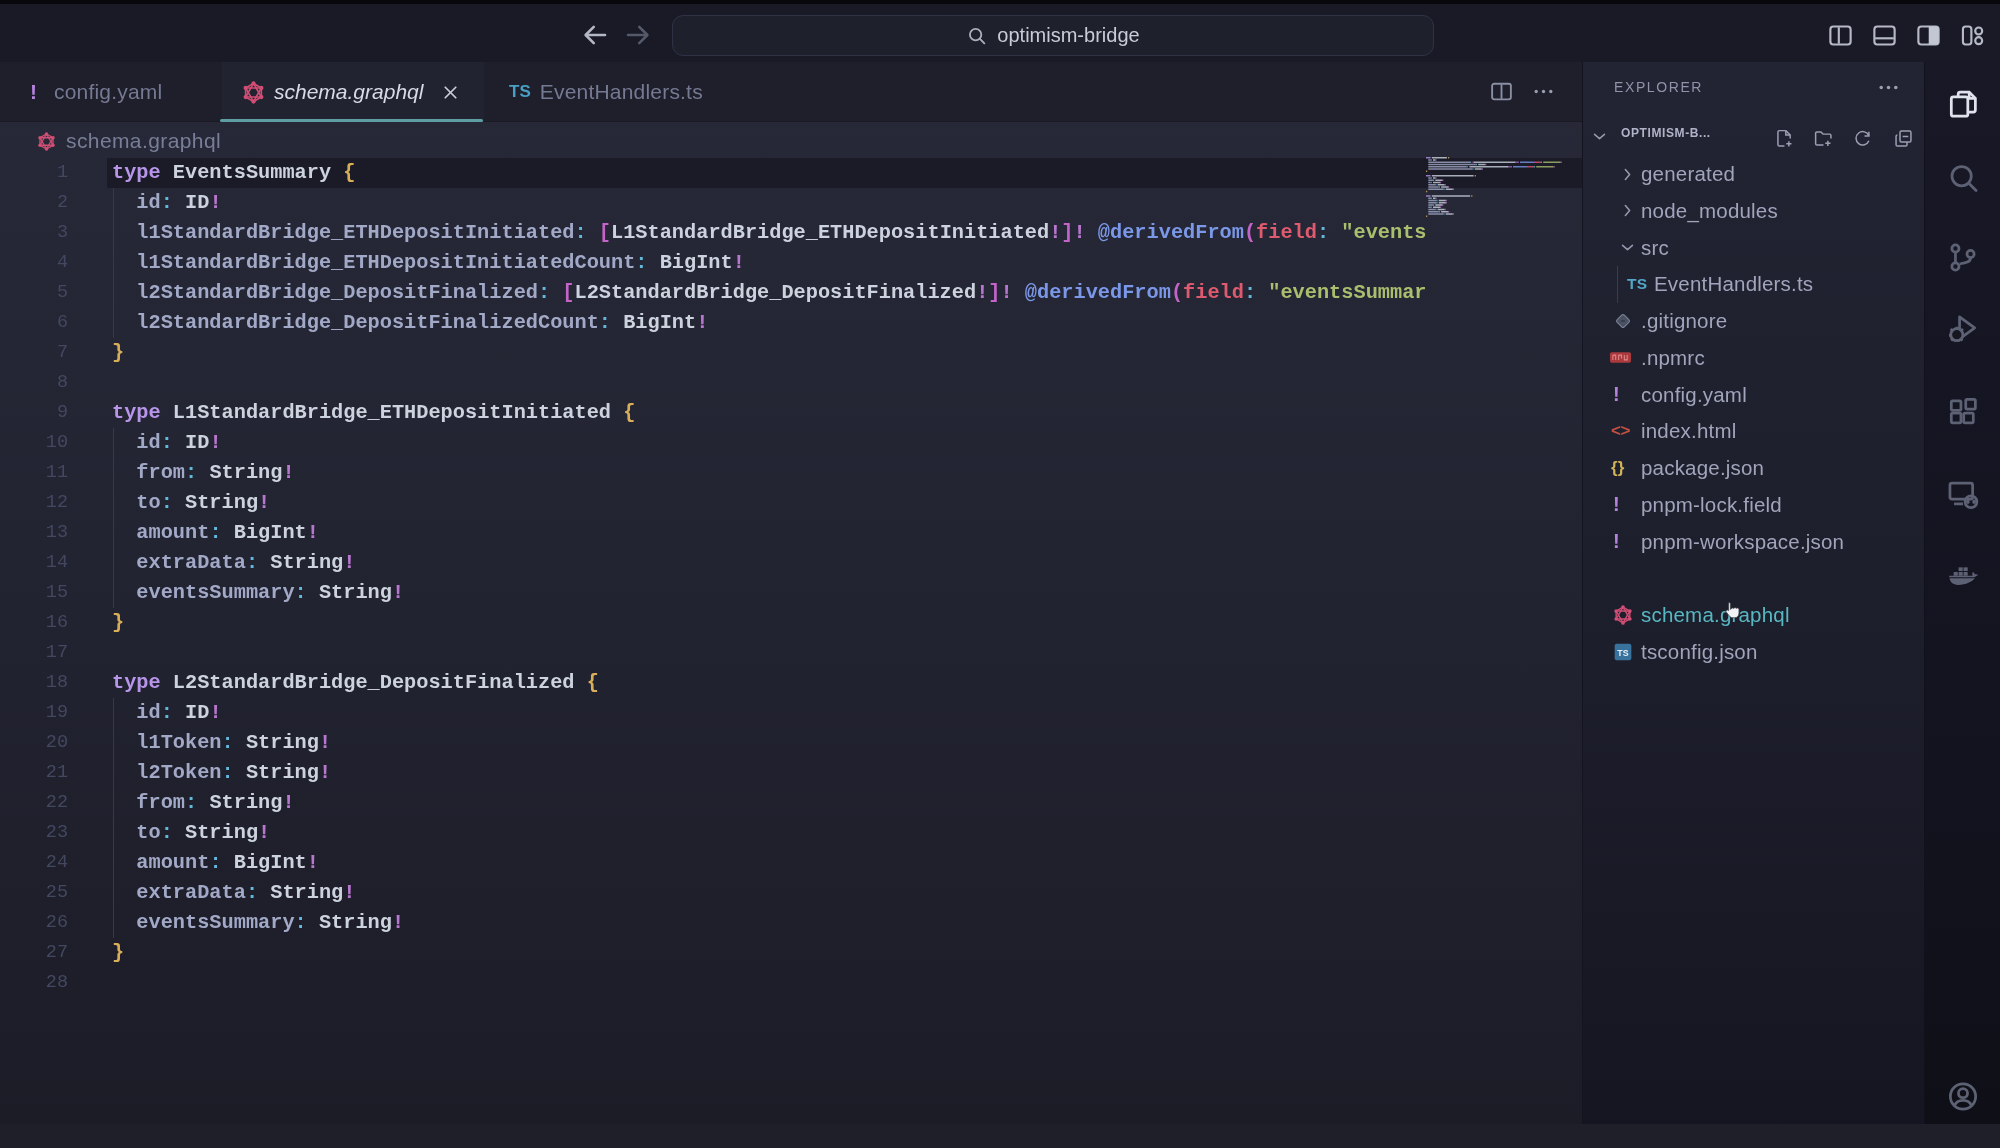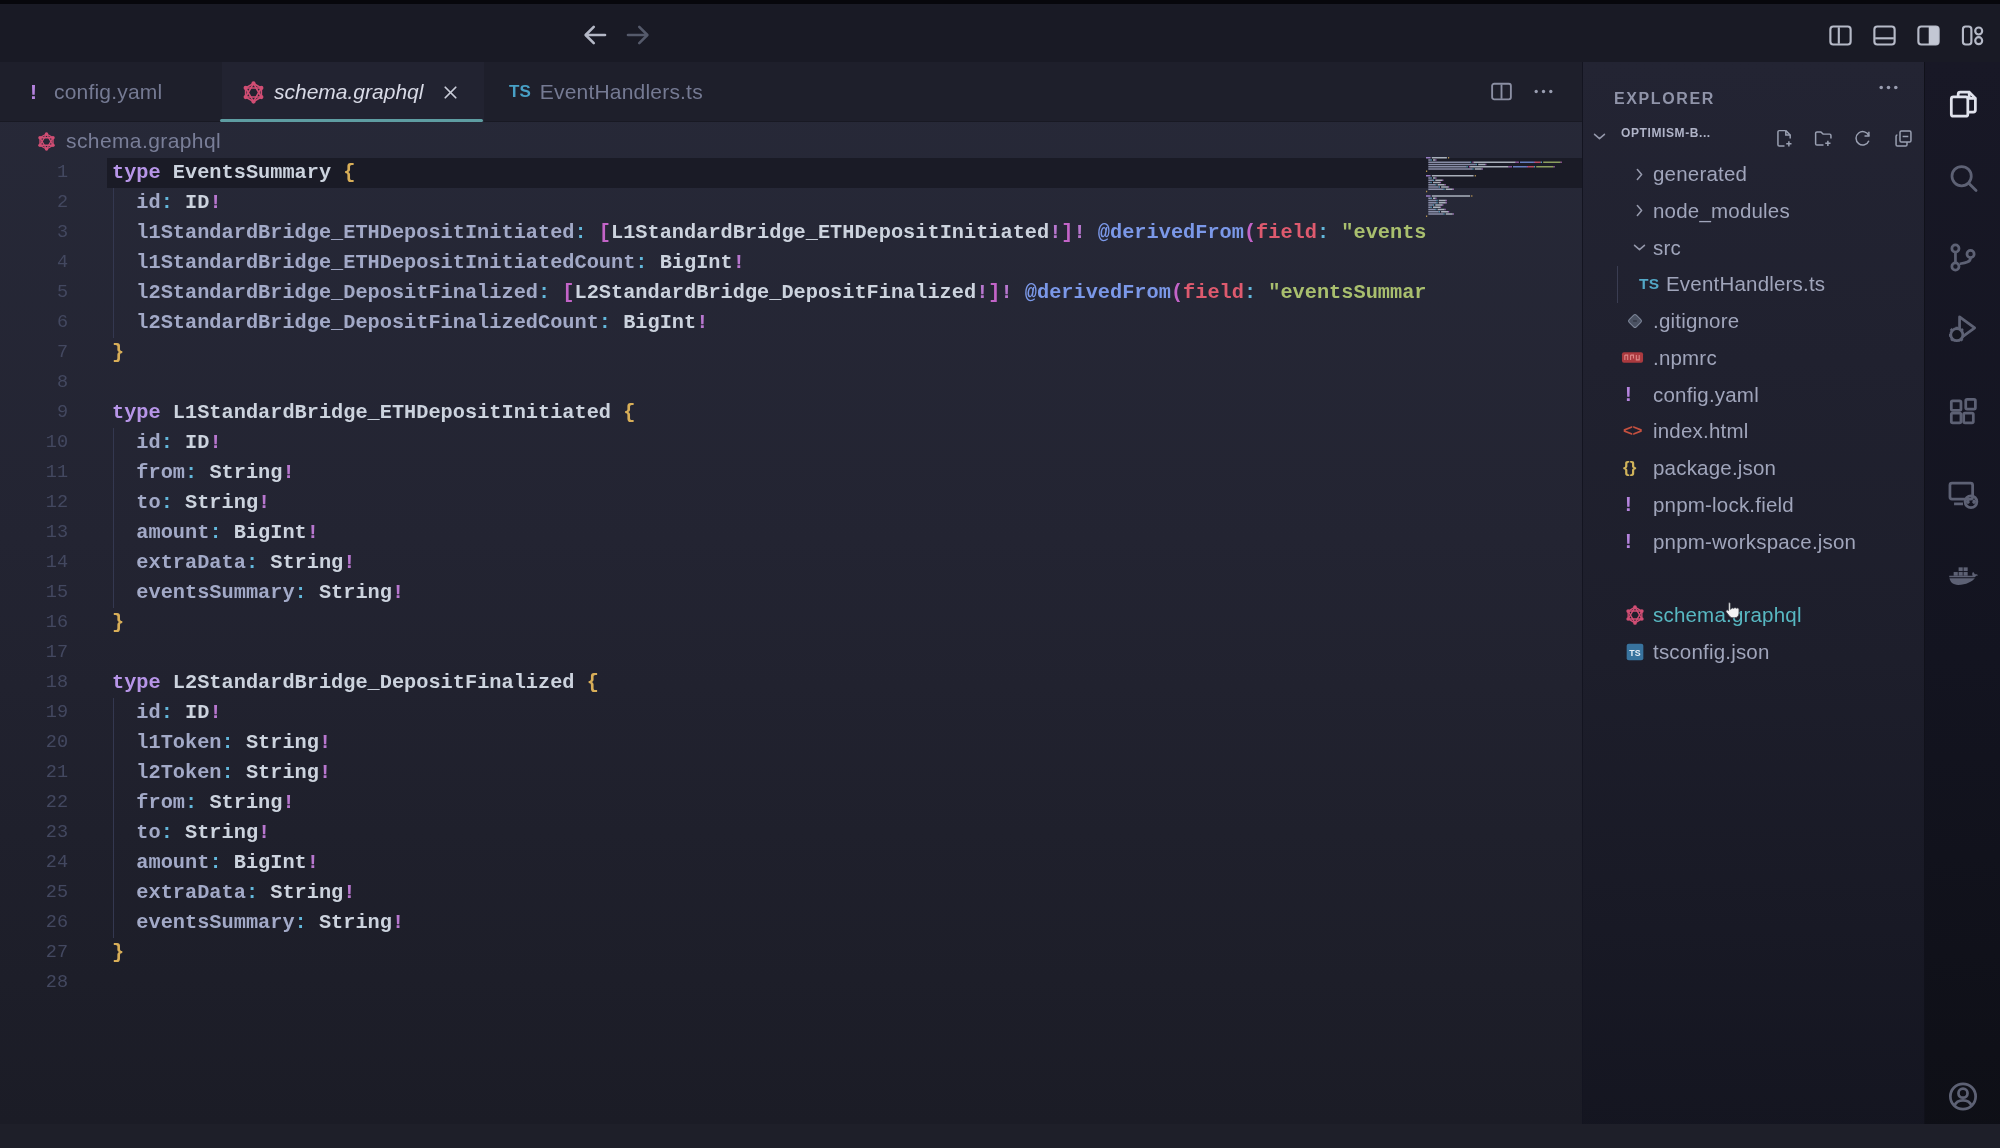--- a/index.html
+++ b/index.html
@@ -11,44 +11,53 @@
 #tabbar{position:absolute;left:0;top:0;width:1582px;height:60px;background:#1e1f2b;border-bottom:1px solid #181923}
 .tab{position:absolute;top:0;height:60px;display:flex;align-items:center;font-size:21px;color:#757a93}
 #underline{position:absolute;left:220px;top:56.5px;width:263px;height:3.5px;background:#5e9da2;border-radius:2px}
 #breadcrumb{position:absolute;left:0;top:61px;width:1582px;height:36px;display:flex;align-items:center;padding-left:37px;gap:10px;color:#797e98;font-size:21px;letter-spacing:0.4px}
 #gutter{position:absolute;left:0;top:96px;width:68px;text-align:right;font-family:"Liberation Mono",monospace;font-size:18.5px;line-height:30px;color:#434860}
 #linehl{position:absolute;left:107px;top:96px;width:1475px;height:30px;background:#1a1b26}
 #code{position:absolute;left:112px;top:96px;width:1314px;height:870px;overflow:hidden;font-family:"Liberation Mono",monospace;font-size:20.3px;line-height:30px;font-weight:700;color:#a2a9c7;white-space:pre}
 .ig{position:absolute;width:1px;background:#343850}
 #minimap{position:absolute;left:1426px;top:95px}
 #sidebar{left:1582px;top:62px;width:342px;height:1086px;background:linear-gradient(#232433 0%,#1d1e2b 55%,#141520 100%);border-left:1px solid #131420}
-#expl{position:absolute;left:31px;top:28px;color:#9094a9;font-size:16px;font-weight:700;letter-spacing:1.6px}
+#expl{position:absolute;left:31px;top:17px;color:#9094a9;font-size:14px;font-weight:400;letter-spacing:1.6px}
 #sect{position:absolute;left:0;top:58px;width:342px;height:38px}
 #sect .lbl{position:absolute;left:38px;top:6px;color:#b0b4c8;font-size:12px;font-weight:700;letter-spacing:0.6px}
-.trow{position:absolute;left:12px;width:342px;height:37px;display:flex;align-items:center;color:#a0a5bb;font-size:20.5px;letter-spacing:0.2px}
+.trow{position:absolute;left:0;width:342px;height:37px;display:flex;align-items:center;color:#a0a5bb;font-size:20.5px;letter-spacing:0.2px}
 .trow .ic{position:absolute;display:flex;align-items:center;justify-content:center;width:24px;height:24px}
 .trow .tx{position:absolute;left:64px;white-space:nowrap}
 #activitybar{left:1924px;top:62px;width:76px;height:1086px;background:linear-gradient(#181826 0%,#131420 55%,#0e0f16 100%);border-left:1px solid #10111a}
 .aicon{position:absolute;left:50%;transform:translateX(-50%)}
 #bottomstrip{left:0;top:1124px;width:2000px;height:24px;background:#1e1f29}
 .titleicons{position:absolute;top:0;height:62px;display:flex;align-items:center}
 </style></head><body>
 <div id="titlebar" class="abs">
     <div class="abs" style="left:580px;top:16px"><svg width="30" height="30" viewBox="0 0 24 24" fill="none" style="">
         <g stroke="#b4b8c6" stroke-width="2.1" stroke-linecap="round" stroke-linejoin="round">
           <path d="M20 12 H5"></path>
           <path d="M11 5.5 L4.5 12 L11 18.5"></path>
         </g>
       </svg></div>
     <div class="abs" style="left:623px;top:16px"><svg width="30" height="30" viewBox="0 0 24 24" fill="none" style="">
         <g stroke="#555a6b" stroke-width="2.1" stroke-linecap="round" stroke-linejoin="round">
           <path d="M4 12 H19"></path>
           <path d="M13 5.5 L19.5 12 L13 18.5"></path>
         </g>
       </svg></div>
+    <div id="searchbox" class="abs">
+      <svg width="22" height="22" viewBox="0 0 24 24" fill="none" style="">
+        <g stroke="#aab0bf" stroke-width="2">
+          <circle cx="10.5" cy="10.5" r="6.2"></circle>
+          <path d="M15.2 15.2 L20 20" stroke-linecap="round"></path>
+        </g>
+      </svg>
+      <span>optimism-bridge</span>
+    </div>
     <div class="titleicons" style="left:1827px;gap:17px">
       <svg width="27" height="27" viewBox="0 0 24 24" fill="none" style="">
         <g stroke="#b6bac8" stroke-width="1.9">
           <rect x="3" y="4" width="18" height="16" rx="2.6"></rect>
           <path d="M10.5 4.7 V19.3"></path>
         </g>
       </svg>
       <svg width="27" height="27" viewBox="0 0 24 24" fill="none" style="">
         <g stroke="#b6bac8" stroke-width="1.9">
           <rect x="3" y="4" width="18" height="16" rx="2.6"></rect>

